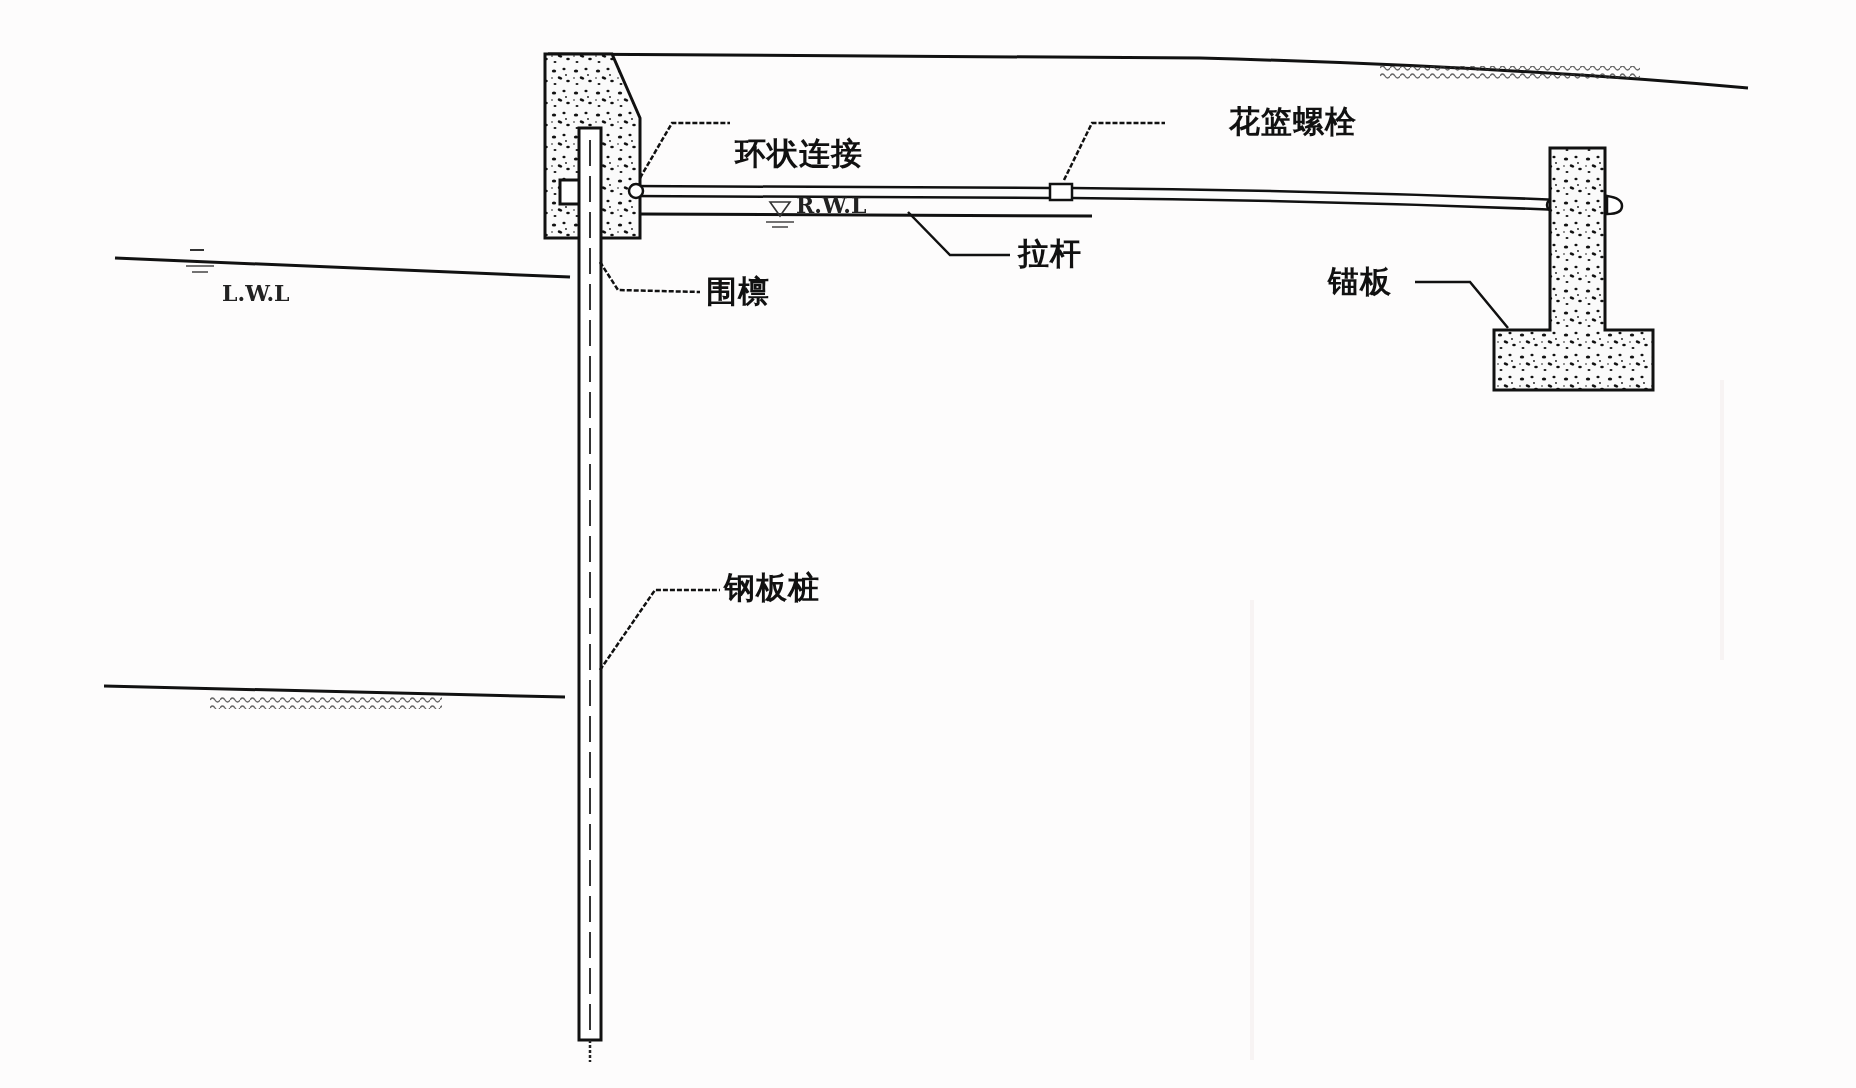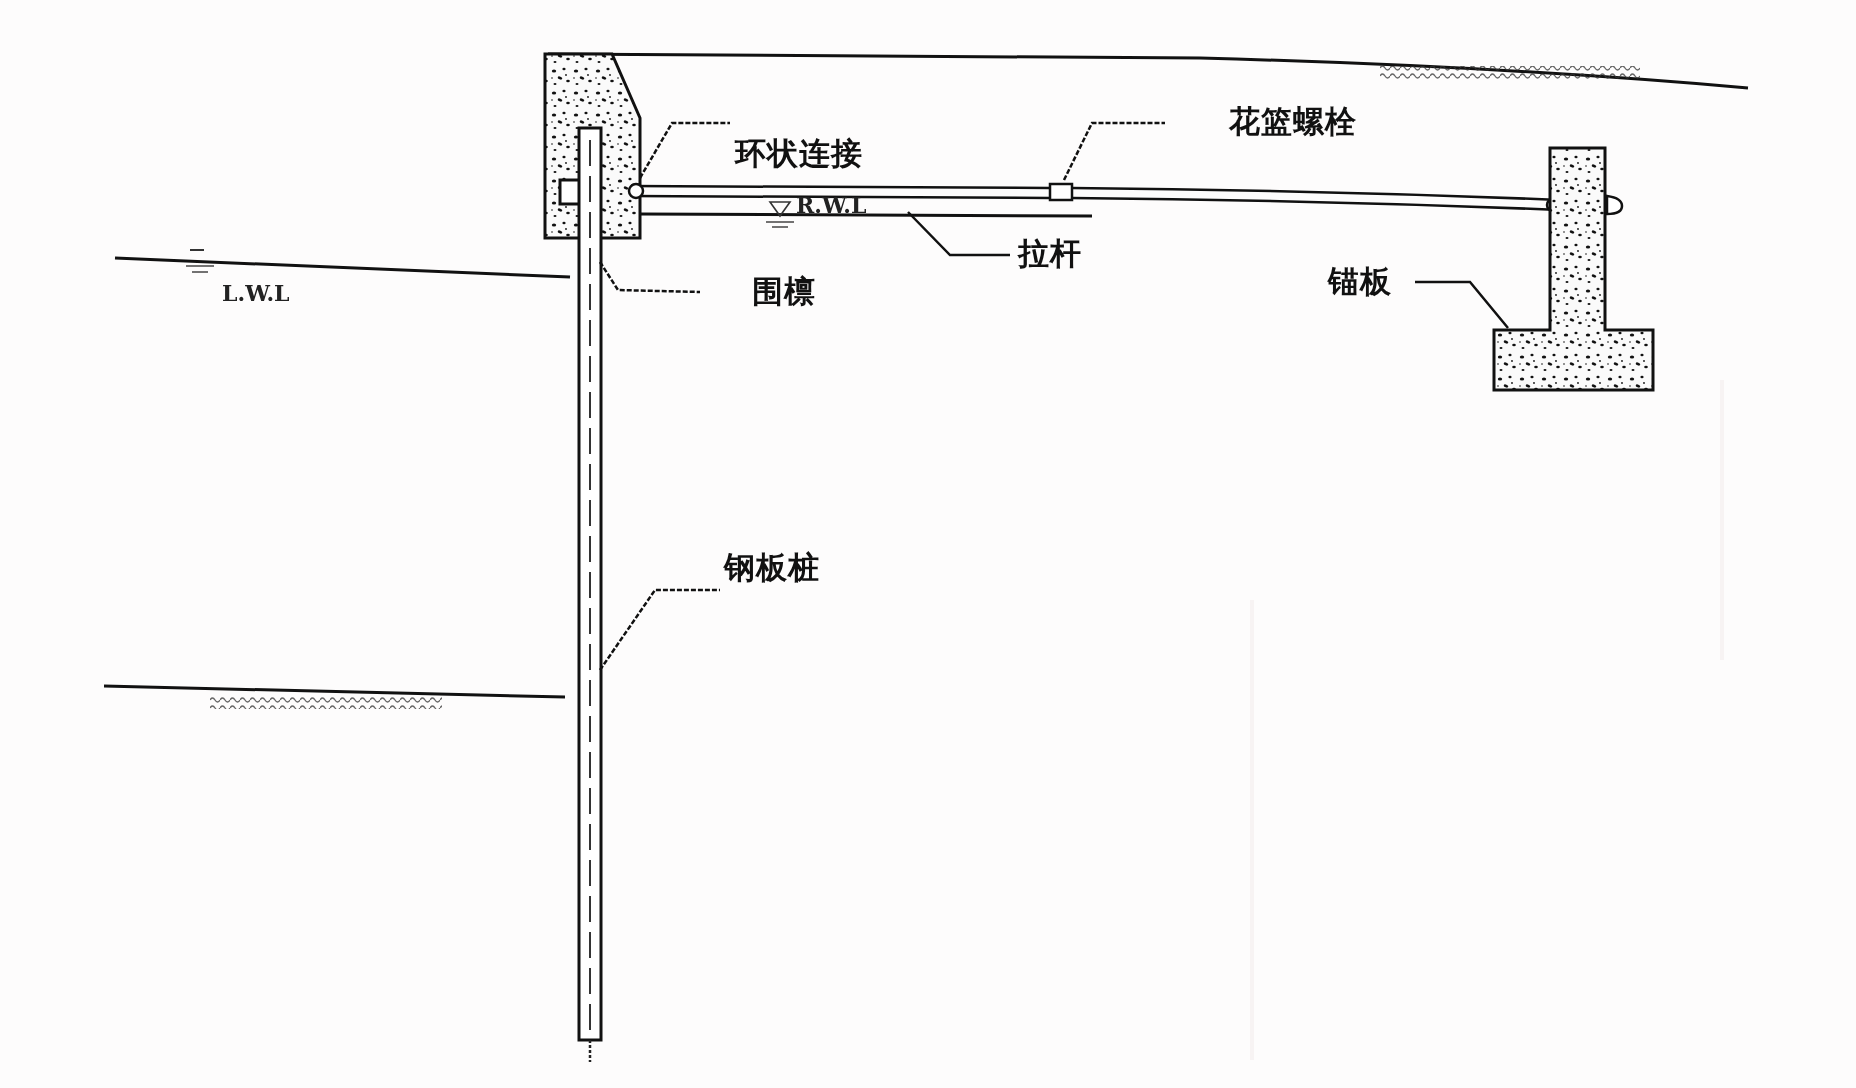--- a/index.html
+++ b/index.html
@@ -88,21 +88,21 @@
     <path d="M908 212 L950 255 L1010 255"></path>
     <path d="M600 262 L618 290 L700 292" stroke-dasharray="5 2"></path>
     <path d="M1415 282 L1470 282 L1508 328"></path>
     <path d="M600 670 L655 590 L720 590" stroke-dasharray="5 2"></path>
   </g>
 </svg>
 
 <div class="label" style="left:735px; top:106px;margin-top:32px;">环状连接</div>
 <div class="label" style="left:1229px; top:106px;">花篮螺栓</div>
 <div class="label" style="left:1018px; top:238px;">拉杆</div>
-<div class="label" style="left:706px; top:276px;margin-left:46px;">围檩</div>
+<div class="label" style="left:706px; top:276px;">围檩</div>
 <div class="label" style="left:1328px; top:266px;">锚板</div>
-<div class="label" style="left:724px; top:552px;">钢板桩</div>
+<div class="label" style="left:724px; top:572px;">钢板桩</div>
 
 <div class="wl" style="left:796px; top:194px;">R.W.L</div>
 <div class="wl" style="left:222px; top:234px;margin-top:48px;">L.W.L</div>
 
 <div class="ghost" style="left:1720px; top:380px; width:4px; height:280px;"></div>
 <div class="ghost" style="left:1250px; top:600px; width:4px; height:460px;"></div>
 
 </body></html>

